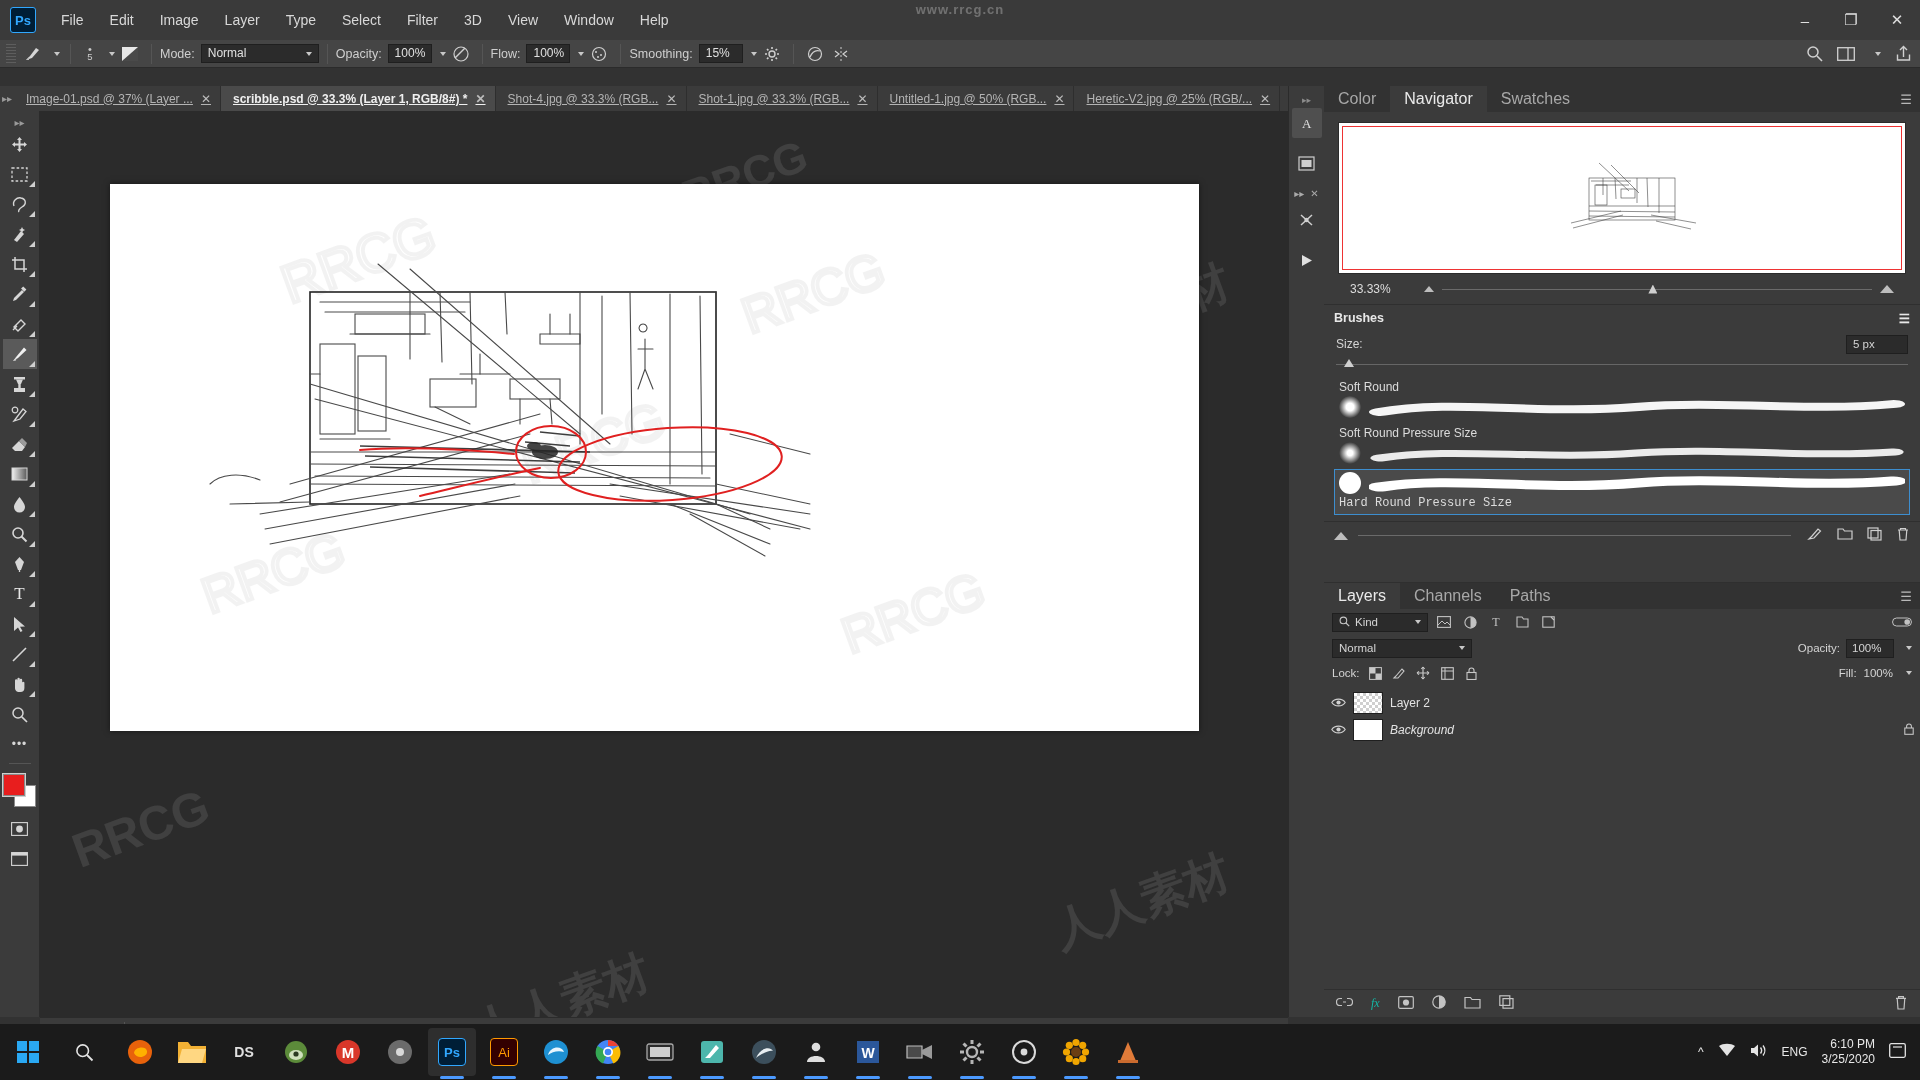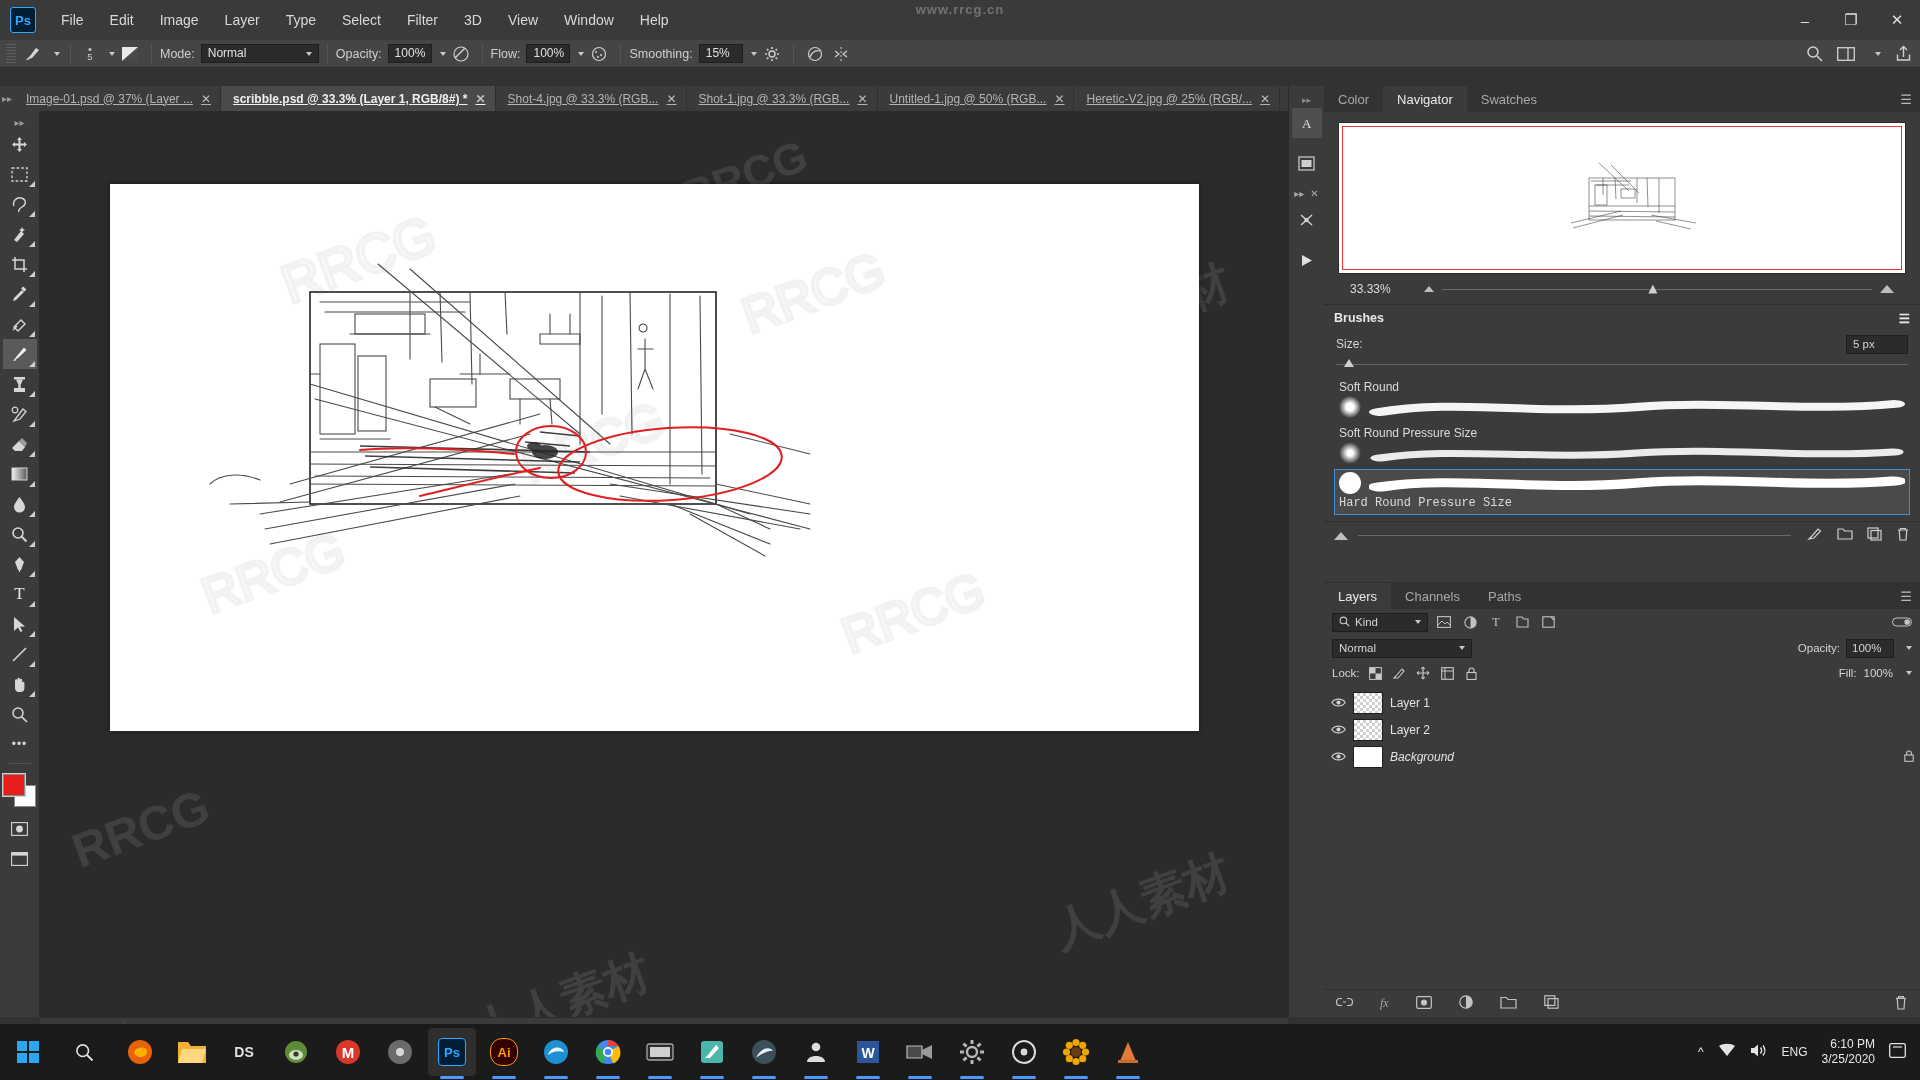--- a/index.html
+++ b/index.html
@@ -128,21 +128,21 @@
   .dock-grip { width:12px;height:8px;color:#8c8c8c;font-size:9px;
     display:flex;align-items:center;justify-content:center;margin-bottom:4px;}
 
   .rightdock {
     position:absolute; left:1324px; top:86px; width:596px; height:931px;
     background:#3b3b3b;
   }
   .panel { background:#3b3b3b; }
   .panel-tabs { display:flex; height:26px; background:#323232; align-items:stretch; }
   .p-tab {
-    padding:0 14px; display:flex; align-items:center; font-size:13px;
+    padding:0 14px; display:flex; align-items:center; font-size:16px;
     color:#a8a8a8; background:#323232; cursor:default;text-align:center;
   }
   .p-tab.active { background:#3b3b3b; color:#eaeaea; }
   .p-menu { margin-left:auto; display:flex; align-items:center; padding-right:8px; color:#b8b8b8;}
 
   
   .nav-body { padding:10px 14px 0 14px; }
   .nav-view { height:152px; background:#ffffff; border:1px solid #2b2b2b; position:relative; }
   .nav-redbox { position:absolute; left:3px; top:3px; right:3px; bottom:3px; border:1px solid #e33; }
   .nav-foot { display:flex; align-items:center; height:30px; padding:0 12px; gap:8px; font-size:12px;}
@@ -199,22 +199,22 @@
   .lay-thumb { width:30px;height:22px;border:1px solid #1f1f1f;background:#fff;}
   .lay-thumb.check {
     background-image:linear-gradient(45deg,#cfcfcf 25%,transparent 25%,transparent 75%,#cfcfcf 75%),
                      linear-gradient(45deg,#cfcfcf 25%,#fff 25%,#fff 75%,#cfcfcf 75%);
     background-size:6px 6px; background-position:0 0,3px 3px;
   }
   .lay-name { font-size:12px; color:#e2e2e2; }
   .lay-name.italic { font-style:italic; }
   .lay-lockic { margin-left:auto; color:#c8c8c8; font-size:11px; }
   .lay-foot { position:absolute; left:0; bottom:0; width:100%; height:28px;
-    display:flex; align-items:center; gap:27px; padding:0 12px; border-top:1px solid #2f2f2f;
-    color:#a3a3a3; }
+    display:flex; align-items:center; gap:18px; padding:0 12px; border-top:1px solid #2f2f2f;
+    color:#14b8a6; }
 
   
   .taskbar {
     position:absolute; left:0; bottom:0; width:1920px; height:56px; background:#1b1b1b;
     display:flex; align-items:center;
   }
   .tb-start { width:56px;height:56px;display:flex;align-items:center;justify-content:center; }
   .tb-search { width:56px;height:56px;display:flex;align-items:center;justify-content:center;color:#ddd;}
   .tb-apps { display:flex; align-items:center; gap:4px; margin-left:4px; }
   .tb-app { width:48px;height:48px;border-radius:4px;display:flex;align-items:center;
@@ -933,30 +933,20 @@
 
       <div class="lay-rows">
         <div class="lay-row">
           <span class="eye">
             <svg width="15" height="11" viewBox="0 0 15 11">
                 <path d="M0.8 5.5 C3.5 1, 11.5 1, 14.2 5.5 C11.5 10, 3.5 10, 0.8 5.5 Z" fill="none" stroke="#d0d0d0" stroke-width="1.1"></path>
                 <circle cx="7.5" cy="5.5" r="2.1" fill="#d0d0d0"></circle>
               </svg>
           </span>
           <span class="lay-thumb check"></span>
-          <span class="lay-name">Layer 1</span>
-        </div>
-        <div class="lay-row">
-          <span class="eye">
-            <svg width="15" height="11" viewBox="0 0 15 11">
-                <path d="M0.8 5.5 C3.5 1, 11.5 1, 14.2 5.5 C11.5 10, 3.5 10, 0.8 5.5 Z" fill="none" stroke="#d0d0d0" stroke-width="1.1"></path>
-                <circle cx="7.5" cy="5.5" r="2.1" fill="#d0d0d0"></circle>
-              </svg>
-          </span>
-          <span class="lay-thumb check"></span>
           <span class="lay-name">Layer 2</span>
         </div>
         <div class="lay-row">
           <span class="eye">
             <svg width="15" height="11" viewBox="0 0 15 11">
                 <path d="M0.8 5.5 C3.5 1, 11.5 1, 14.2 5.5 C11.5 10, 3.5 10, 0.8 5.5 Z" fill="none" stroke="#d0d0d0" stroke-width="1.1"></path>
                 <circle cx="7.5" cy="5.5" r="2.1" fill="#d0d0d0"></circle>
               </svg>
           </span>
           <span class="lay-thumb"></span>
@@ -1056,21 +1046,21 @@
       <div class="tb-app">
         <svg width="28" height="28" viewBox="0 0 28 28">
             <circle cx="14" cy="14" r="12" fill="#6b6b6b"></circle>
             <circle cx="14" cy="14" r="4" fill="#d8d8d8"></circle>
           </svg>
       </div>
       <div class="tb-app run active">
         <div style="width:28px;height:28px;background:#001e36;border:1.5px solid #31a8ff;border-radius:4px;display:flex;align-items:center;justify-content:center;color:#31a8ff;font-weight:bold;font-size:13px;">Ps</div>
       </div>
       <div class="tb-app run">
-        <div style="width:28px;height:28px;background:#330000;border:1.5px solid #ff9a00;border-radius:12px;display:flex;align-items:center;justify-content:center;color:#ff9a00;font-weight:bold;font-size:13px;">Ai</div>
+        <div style="width:28px;height:28px;background:#330000;border:1.5px solid #ff9a00;border-radius:4px;display:flex;align-items:center;justify-content:center;color:#ff9a00;font-weight:normal;font-size:13px;">Ai</div>
       </div>
       <div class="tb-app run">
         <svg width="28" height="28" viewBox="0 0 28 28">
             <circle cx="14" cy="14" r="12" fill="#1e90d2"></circle>
             <path d="M6 17 C8 8, 20 7, 22 14 C16 12, 10 14, 6 17Z" fill="#e7f5fe"></path>
           </svg>
       </div>
       <div class="tb-app run">
         <svg width="28" height="28" viewBox="0 0 28 28">
             <circle cx="14" cy="14" r="12" fill="#4285f4"></circle>

